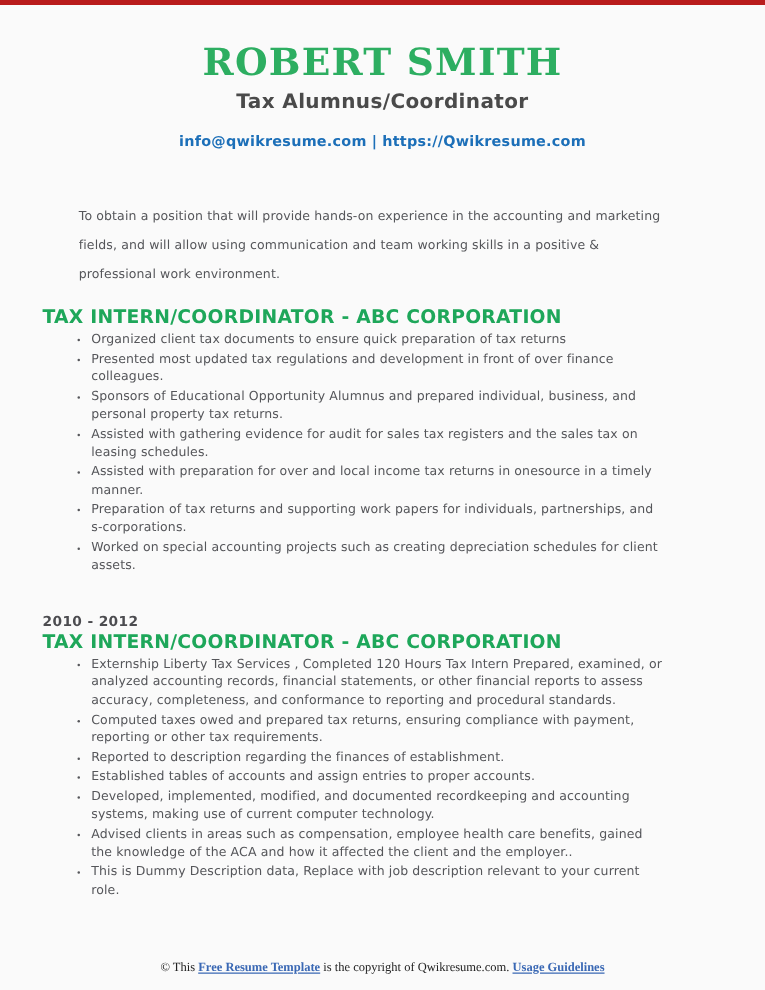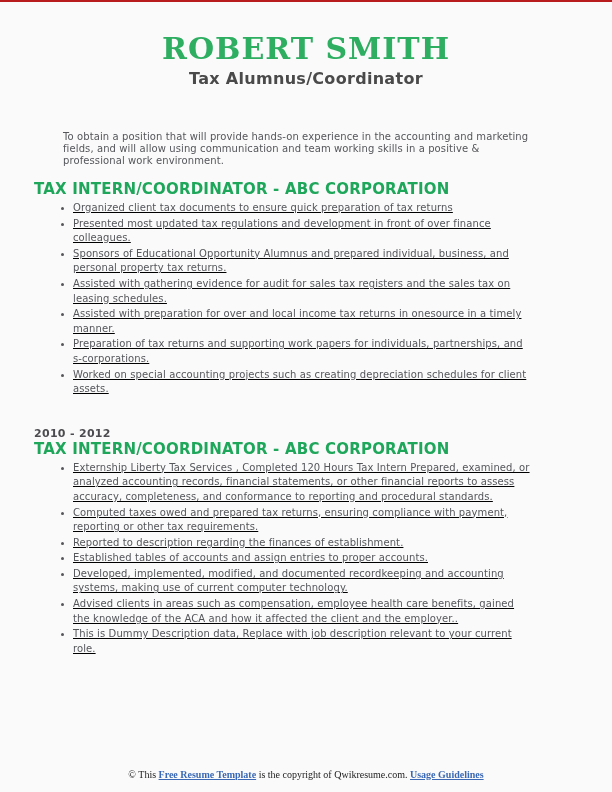--- a/index.html
+++ b/index.html
@@ -5,21 +5,21 @@
   html, body { margin: 0; padding: 0; }
   body {
     width: 612px; height: 792px;
     background: #fafafa;
     font-family: "DejaVu Sans", sans-serif;
   }
   .page {
     position: relative;
     width: 612px; height: 792px;
     background: #fafafa;
-    border-top: 2px solid #b91c1c;
+    border-top: 4px solid #b91c1c;
     overflow: hidden;
     box-sizing: border-box;
   }
   
   .header { text-align: center; padding-top: 30px; }
   .name {
     margin: 0;
     font-family: "DejaVu Serif", "Liberation Serif", serif;
     font-size: 30px;
     font-weight: 600;
@@ -43,21 +43,21 @@
     letter-spacing: 0.2px;
   }
   .contact a { color: #1c6fb8; text-decoration: none; cursor: pointer; }
   .contact .sep { padding: 0 4px; }
   
   .summary { margin: 42px 0 0 63px; }
   .summary p {
     margin: 0;
     width: 468px;
     font-size: 10px;
-    line-height: 12px;
+    line-height: 23px;
     letter-spacing: 0.1px;
     color: #55565a;
   }
   
   .job { margin: 15px 40px 0 34px; }
   .job.second { margin-top: 29px; }
   .job-dates {
     font-size: 11px;
     font-weight: bold;
     color: #4c4c50;
@@ -65,21 +65,21 @@
     line-height: 15px;
   }
   .job-heading {
     font-size: 15px;
     font-weight: bold;
     color: #1ea75a;
     letter-spacing: 0.2px;
     line-height: 15px;
     margin-top: 1px;
   }
-  .job ul { margin: 4px 0 0 0; padding: 0 0 0 39px; text-decoration: underline; }
+  .job ul { margin: 4px 0 0 0; padding: 0 0 0 39px; }
   .job li {
     width: 458px;
     font-size: 10px;
     line-height: 14.6px;
     letter-spacing: 0.1px;
     color: #55565a;
     margin-bottom: 1px;
   }
   .job li::marker { color: #55565a; font-size: 9px; }
   
@@ -99,20 +99,23 @@
   }
 </style>
 </head>
 <body>
 
 <div class="page">
 
   <div class="header">
     <h1 class="name">ROBERT SMITH</h1>
     <h2 class="role-title">Tax Alumnus/Coordinator</h2>
+    <div class="contact">
+      <a class="email">info@qwikresume.com</a><span class="sep">|</span><a class="website">https://Qwikresume.com</a>
+    </div>
   </div>
 
   <div class="summary">
     <p>To obtain a position that will provide hands-on experience in the accounting and marketing fields, and will allow using communication and team working skills in a positive &amp; professional work environment.</p>
   </div>
 
   <div class="job first">
     <div class="job-heading">TAX INTERN/COORDINATOR - ABC CORPORATION</div>
     <ul>
       <li>Organized client tax documents to ensure quick preparation of tax returns</li>

